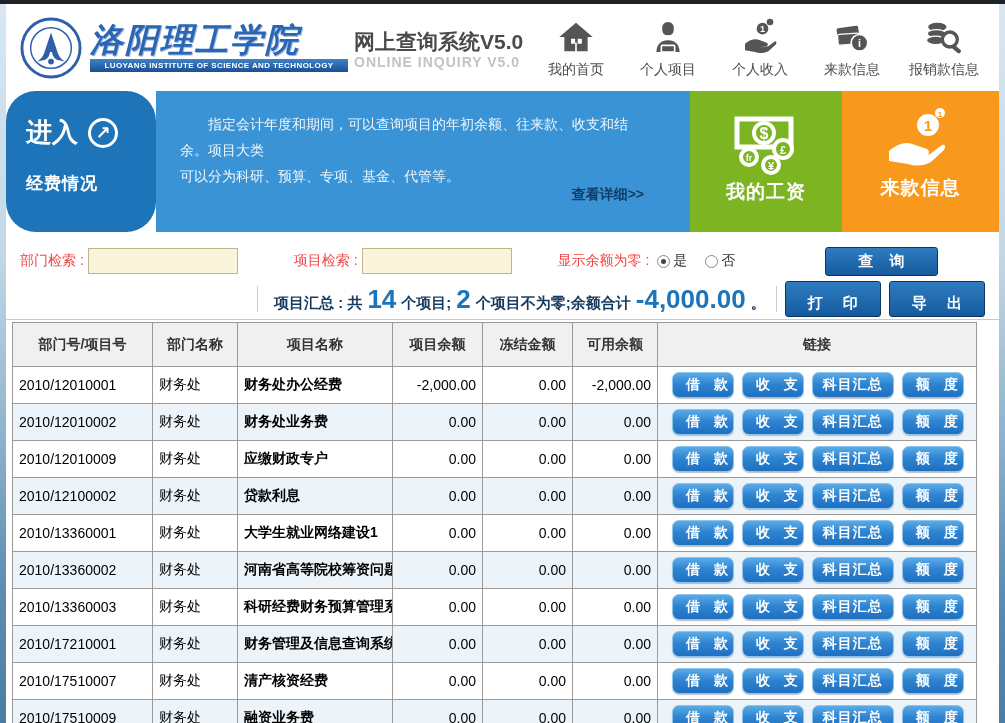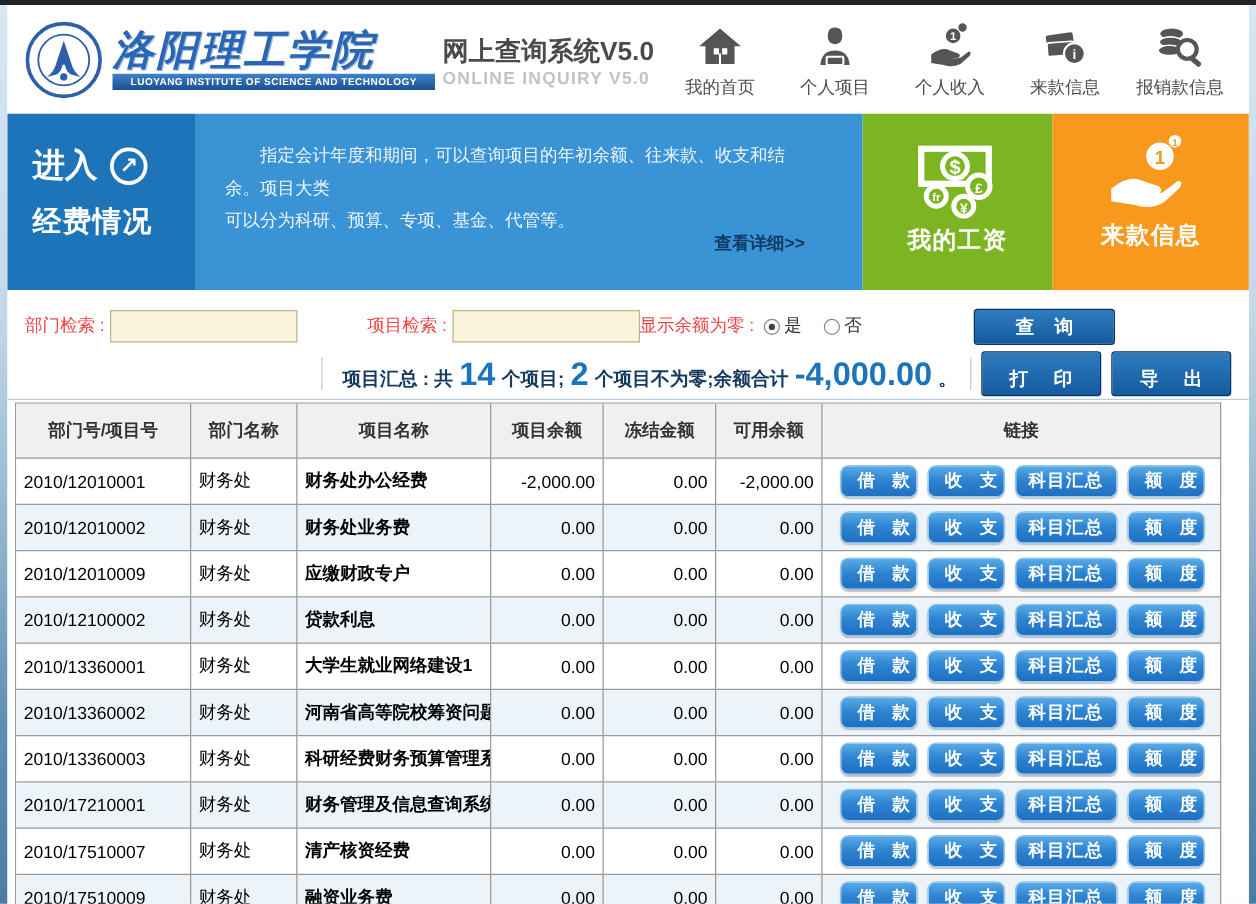--- a/index.html
+++ b/index.html
@@ -20,39 +20,39 @@
   .sys { margin-left:6px; margin-top:4px; }
   .sys-cn { font-size:21px; font-weight:bold; color:#4a4a4a; line-height:24px; }
   .sys-en { font-size:14px; font-weight:bold; color:#c3c3c3; letter-spacing:1px; }
   .nav { margin-left:auto; display:flex; align-items:flex-end; gap:6px; padding-right:2px; }
   .nav-item { width:86px; display:flex; flex-direction:column; align-items:center; cursor:pointer; }
   .nav-item svg { width:40px; height:40px; fill:#555; }
   .nav-label { margin-top:4px; font-size:14px; color:#4c4c4c; white-space:nowrap; }
 
   
   .banner { height:141px; display:flex; width:100%; }
-  .tile-enter { width:150px; background:#1d74b8; color:#fff; padding:24px 0 0 20px; }
+  .tile-enter { width:150px; background:#1d74b8; color:#fff; padding:24px 0 0 20px;border-radius:30px; }
   .enter-row { font-size:26px; font-weight:bold; display:flex; align-items:center; gap:10px; }
   .enter-circle { width:30px; height:30px; border:3px solid #fff; border-radius:50%; display:flex; align-items:center; justify-content:center; font-size:18px; font-weight:bold; }
-  .enter-sub { margin-top:12px; font-size:23px; font-weight:bold; letter-spacing:1px; }
+  .enter-sub { margin-top:22px; font-size:17px; font-weight:bold; letter-spacing:1px; }
   .tile-intro { flex:1; background:#3a93d5; position:relative; padding:20px 40px 0 24px; }
   .intro-text { color:#eef6fc; font-size:14px; line-height:26px; }
   .intro-line1 { text-indent:2em; }
   .detail-link { position:absolute; right:46px; bottom:28px; color:#0e3d66; font-size:14px; font-weight:bold; cursor:pointer; }
   .tile-salary { width:152px; background:#7cb521; color:#fff; text-align:center; cursor:pointer; padding-top:18px; }
   .tile-income { width:157px; background:#f8991d; color:#fff; text-align:center; cursor:pointer; padding-top:14px; }
   .tile-label { font-size:19px; font-weight:bold; margin-top:0; letter-spacing:1px; }
   .tile-ic { height:70px; display:flex; align-items:center; justify-content:center; }
 
   
   .search { background:#fff; padding:12px 14px 0 14px; border-bottom:1px solid #b9cfe0; height:88px; }
   .srow1 { display:flex; align-items:center; height:34px; }
   .flabel { font-size:14px; color:#ef4444; }
   .tinput { width:150px; height:26px; background:#fbf4dc; border:1px solid #bfb68c; margin-left:4px; font-size:13px; padding:0 4px; }
-  .radio-group { display:flex; align-items:center; }
+  .radio-group { display:flex; align-items:center; margin-left:46px; }
   .radio { width:13px; height:13px; border:1px solid #8a8a8a; border-radius:50%; background:#fdfdfd; display:inline-block; margin-right:3px; position:relative; cursor:pointer; }
   .radio.sel::after { content:""; position:absolute; left:3px; top:3px; width:5px; height:5px; border-radius:50%; background:#444; }
   .rlabel { font-size:14px; color:#333; margin-right:18px; }
   .btn-flat { background:linear-gradient(180deg,#2f7cc0,#155a9e); color:#fff; border:1px solid #0b3560; border-radius:3px; font-weight:bold; font-size:15px; letter-spacing:6px; padding:4px 26px 4px 32px; cursor:pointer; }
   .query-btn { margin-left:72px; }
   .srow2 { display:flex; align-items:center; justify-content:flex-end; height:42px; gap:0; }
   .vdiv { width:1px; height:26px; background:#ccc; }
   .summary { display:flex; align-items:baseline; color:#16395e; font-weight:bold; font-size:15px; padding:0 10px 0 16px; white-space:nowrap; }
   .big-blue { color:#1c75bc; font-size:26px; font-weight:bold; padding:0 5px; line-height:26px; }
   .btn-sm { letter-spacing:8px; padding:12px 14px 3px 22px; font-size:15px; margin-left:8px; }

